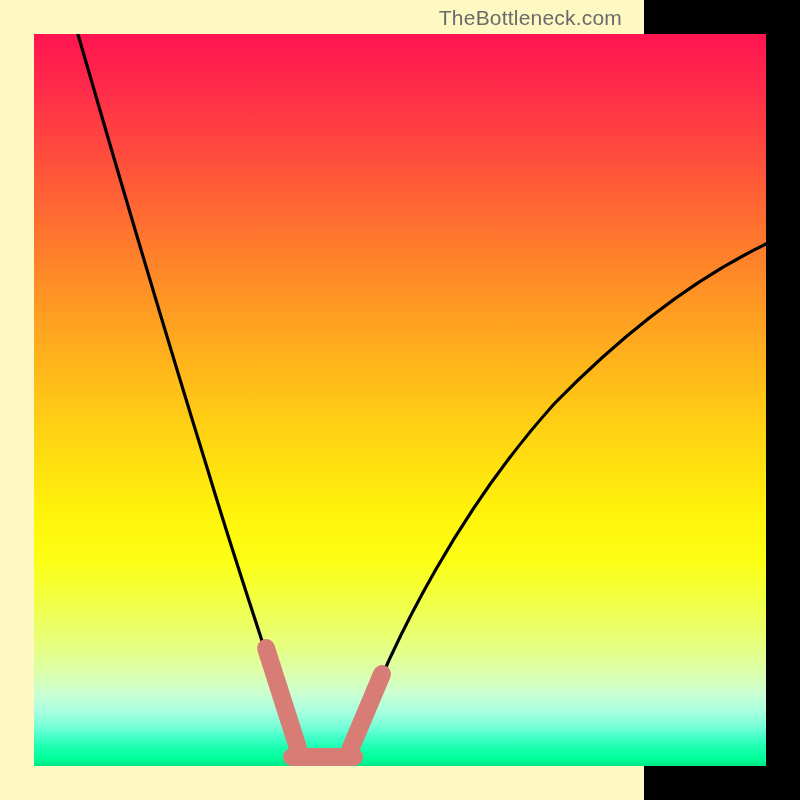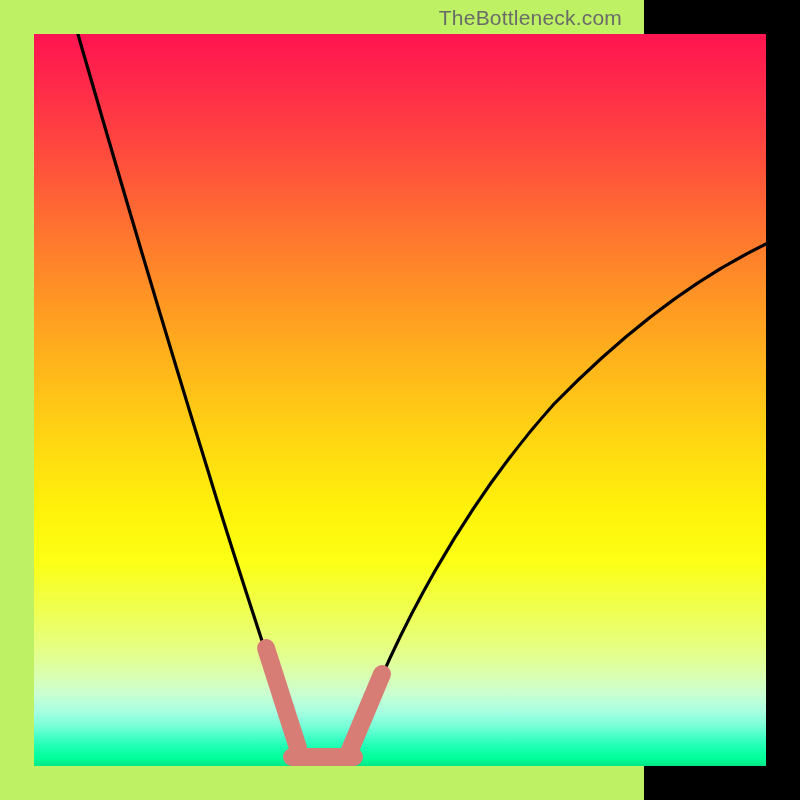--- a/index.html
+++ b/index.html
@@ -10,21 +10,21 @@
     background: #000;
     overflow: hidden;
     font-family: Arial, Helvetica, sans-serif;
   }
   .frame {
     position: absolute;
     left: 0;
     top: 0;
     width: 644px;
     height: 800px;
-    background: #bef264;
+    background: #fef9c3;
   }
   .plot-area {
     position: absolute;
     left: 34px;
     top: 34px;
     width: 732px;
     height: 732px;
     overflow: hidden;
   }
   .gradient {

